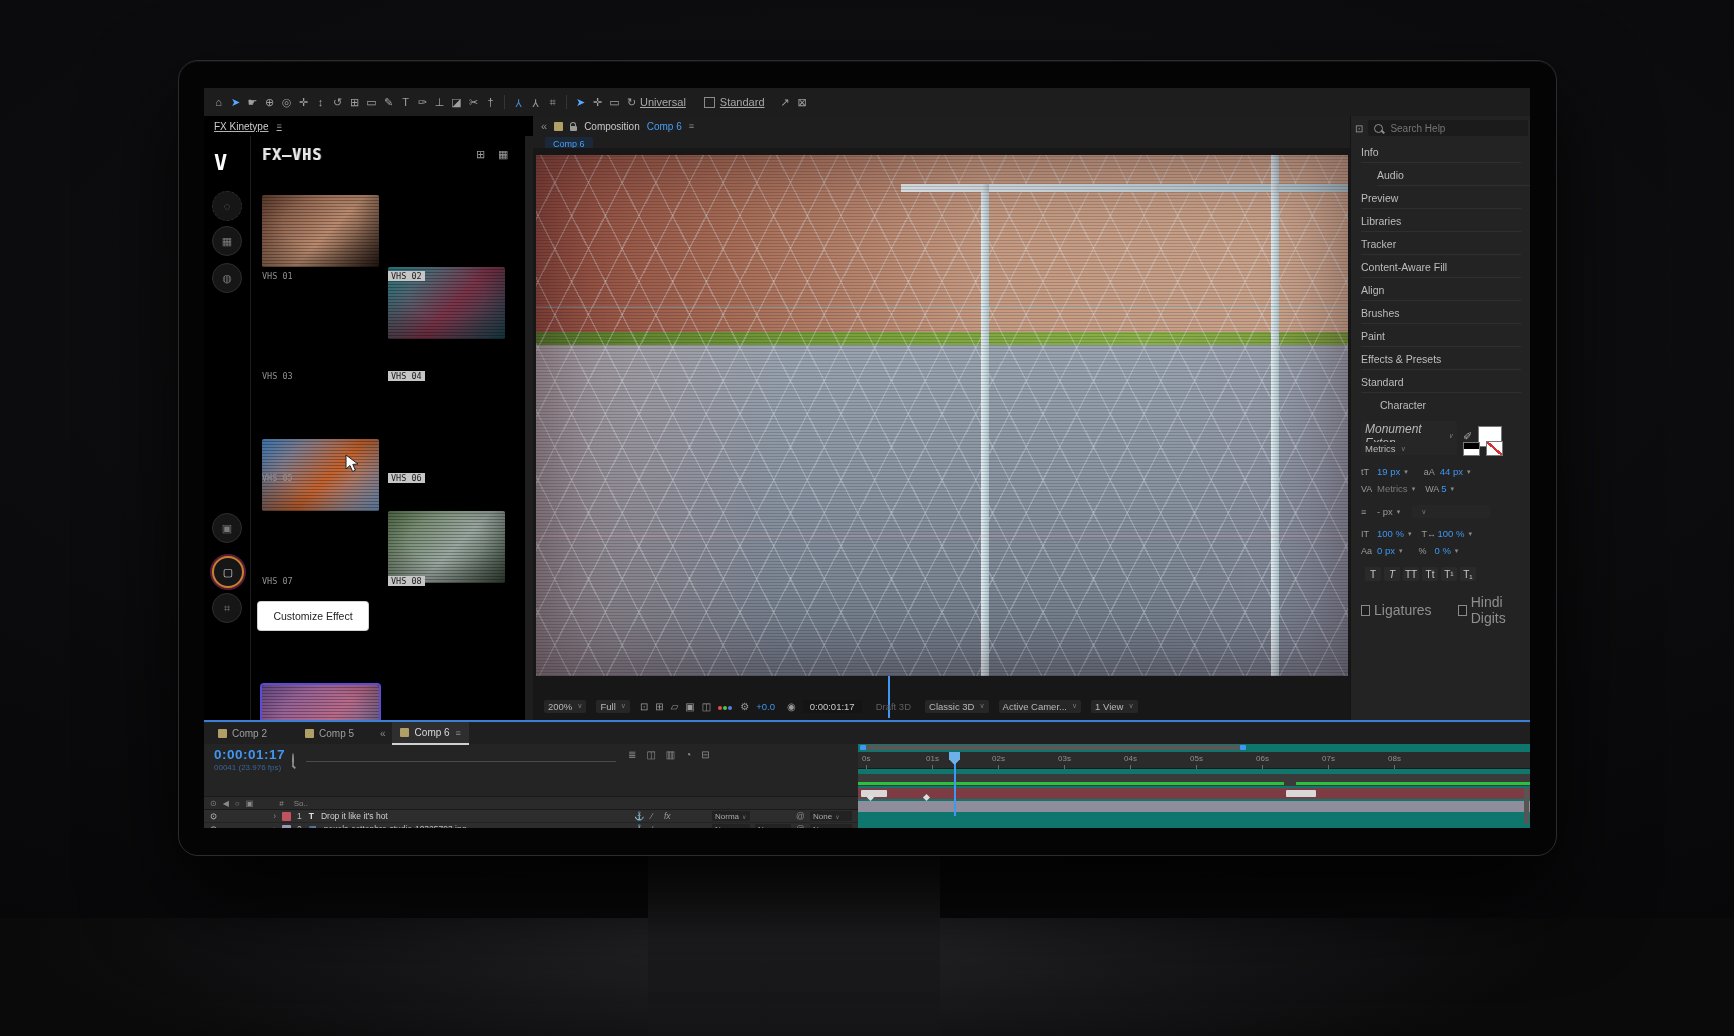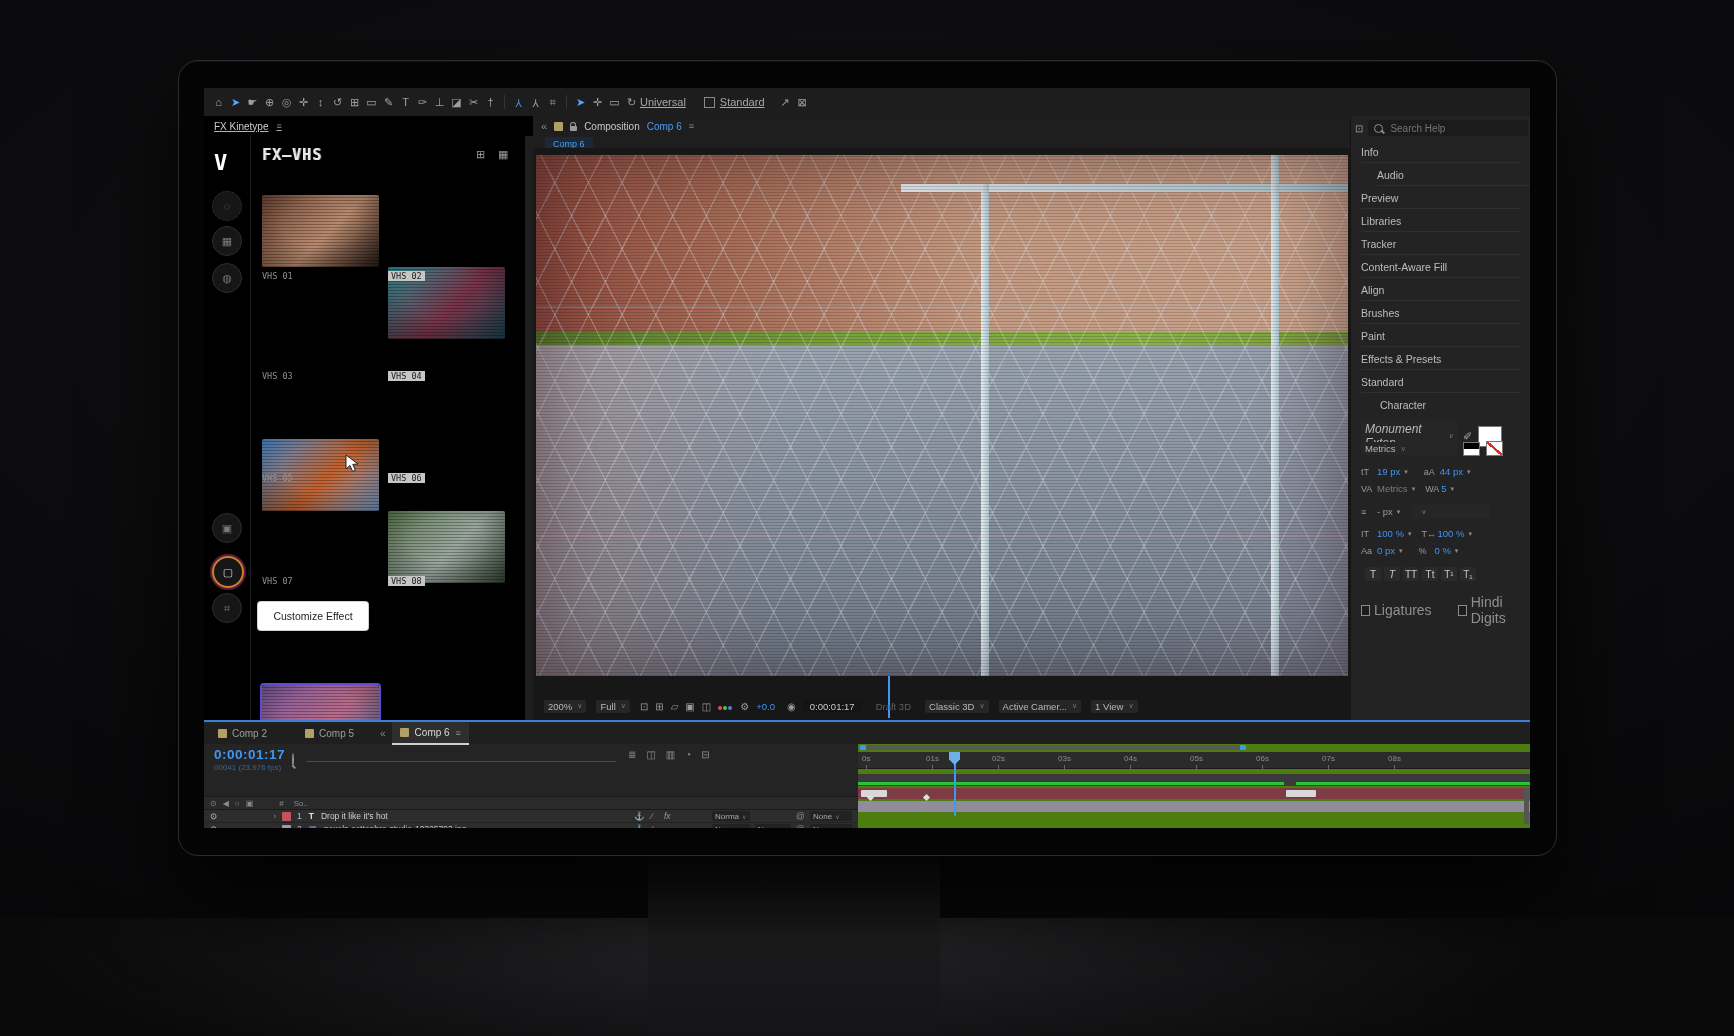--- a/index.html
+++ b/index.html
@@ -82,21 +82,21 @@
   .tl-tab{display:flex;align-items:center;gap:5px;font-size:10px;color:#9f9f9f;padding:0 8px;height:21px;}
   .tl-tab.active{background:#2e2e2e;color:#dadada;border-bottom:2px solid #d0d0d0;}
   .tl-left{position:absolute;left:0;top:22px;width:654px;height:86px;}
   .timecode{font-size:13.5px;font-weight:bold;color:#4096f3;letter-spacing:.5px;}
   .frameinfo{font-size:8px;color:#3c6494;}
   .tl-hdr{position:absolute;left:0;top:52px;width:654px;height:12px;background:#2a2a2a;border-top:1px solid #1a1a1a;border-bottom:1px solid #1a1a1a;font-size:8px;color:#8a8a8a;}
   .lrow{position:absolute;left:0;width:654px;height:12px;background:#2d2d2d;border-bottom:1px solid #232323;font-size:8.5px;color:#bdbdbd;display:flex;align-items:center;}
   .chip{width:9px;height:9px;border-radius:1px;display:inline-block;}
   .mini-dd{background:#222;border-radius:1px;font-size:8px;color:#aaa;display:inline-flex;align-items:center;padding:0 3px;height:10px;}
   .mini-dd::after{content:"∨";font-size:6px;color:#777;margin-left:3px;}
-  .tl-right{position:absolute;left:654px;top:22px;width:672px;height:86px;background:#4d7c0f;}
+  .tl-right{position:absolute;left:654px;top:22px;width:672px;height:86px;background:#0f766e;}
   .ruler{position:absolute;left:0;top:8px;width:672px;height:16px;background:#2b2b2b;border-bottom:1px solid #1a1a1a;}
   .tick{position:absolute;top:2px;font-size:8px;color:#8f8f8f;}
   .tick::after{content:"";position:absolute;left:50%;top:11px;width:1px;height:4px;background:#6a6a6a;}
   .wa-bar{position:absolute;left:2px;top:1px;width:386px;height:5px;background:#585858;border-radius:2px;}
   .wa-h{position:absolute;top:0;width:6px;height:5px;background:#3f96f3;border-radius:1px;}
   .greenrow{position:absolute;left:0;top:30px;width:672px;height:12px;background:#3a3a3a;}
   .greenbar{position:absolute;bottom:1px;height:3px;background:#28c23c;}
   .lbar{position:absolute;left:0;height:11px;}
   .kbadge{position:absolute;top:2px;height:7px;background:#d8d8d8;border-radius:1px;}
   .kdiam{position:absolute;width:5px;height:5px;background:#ddd;transform:rotate(45deg);}

